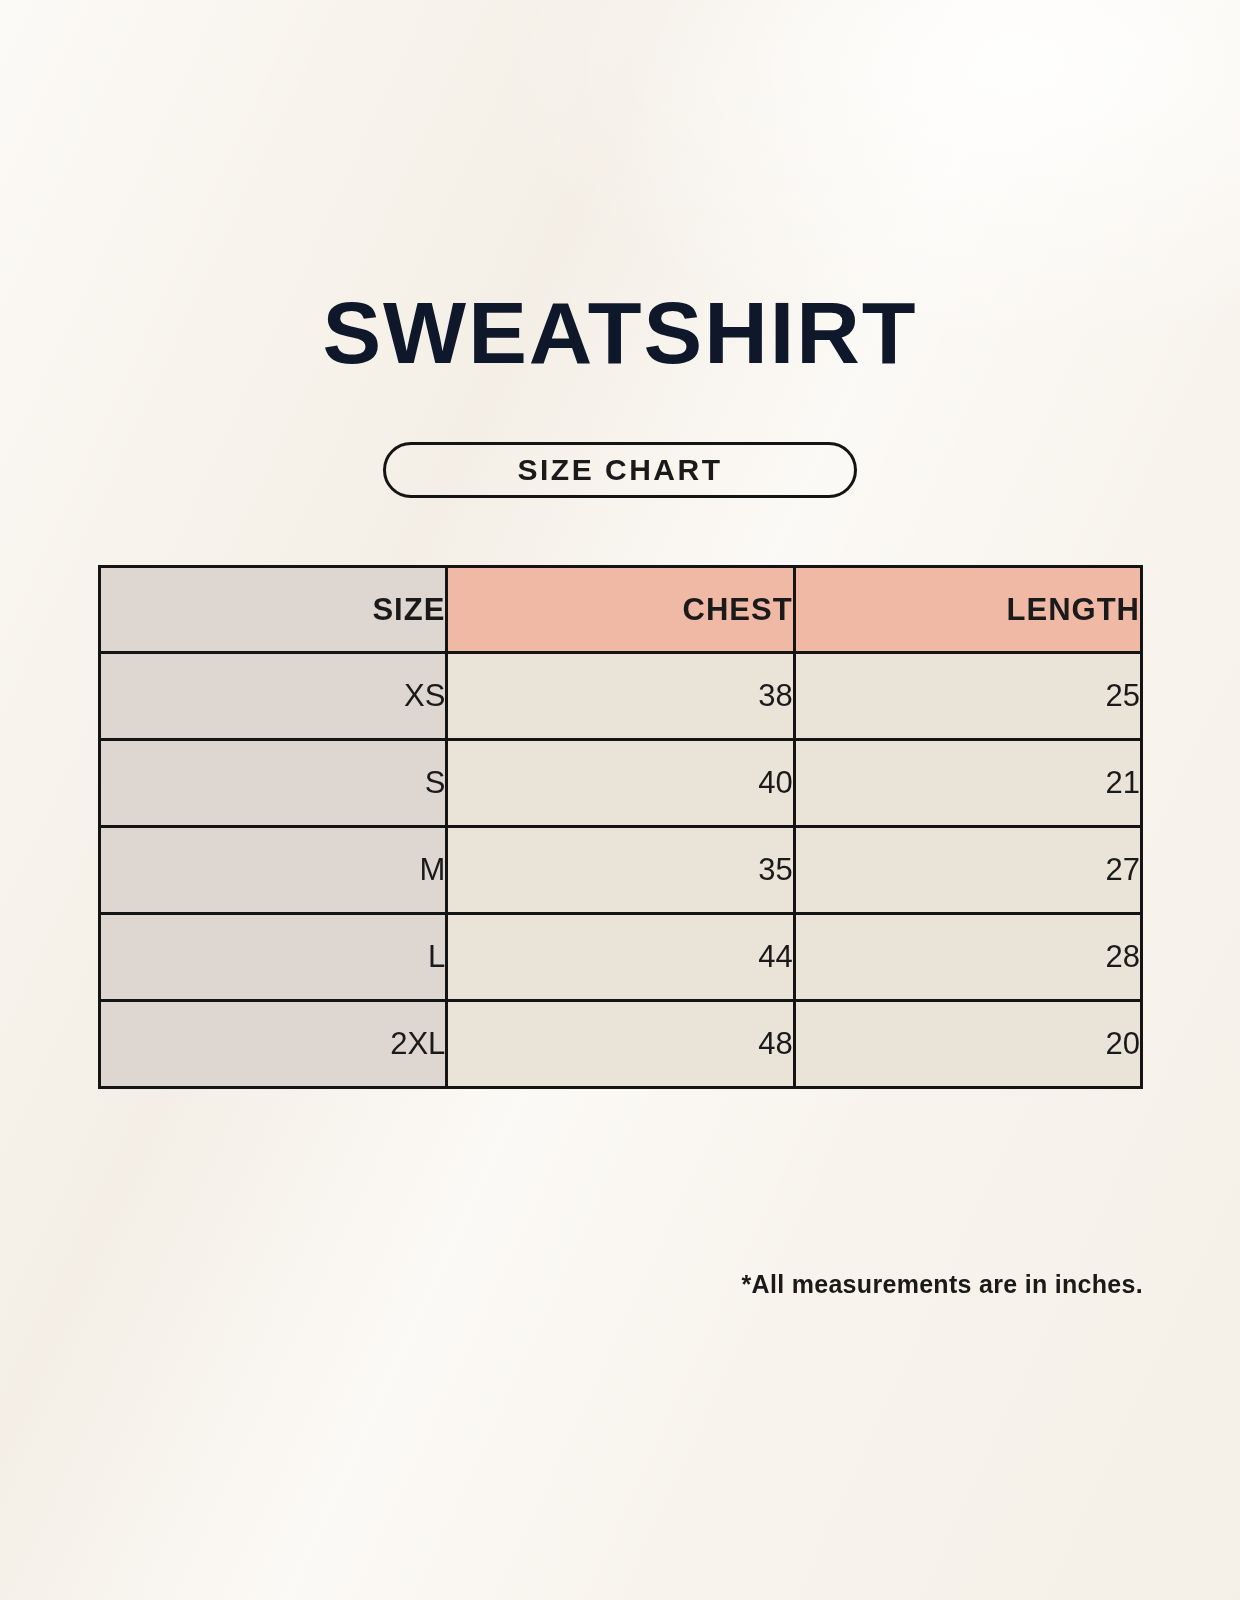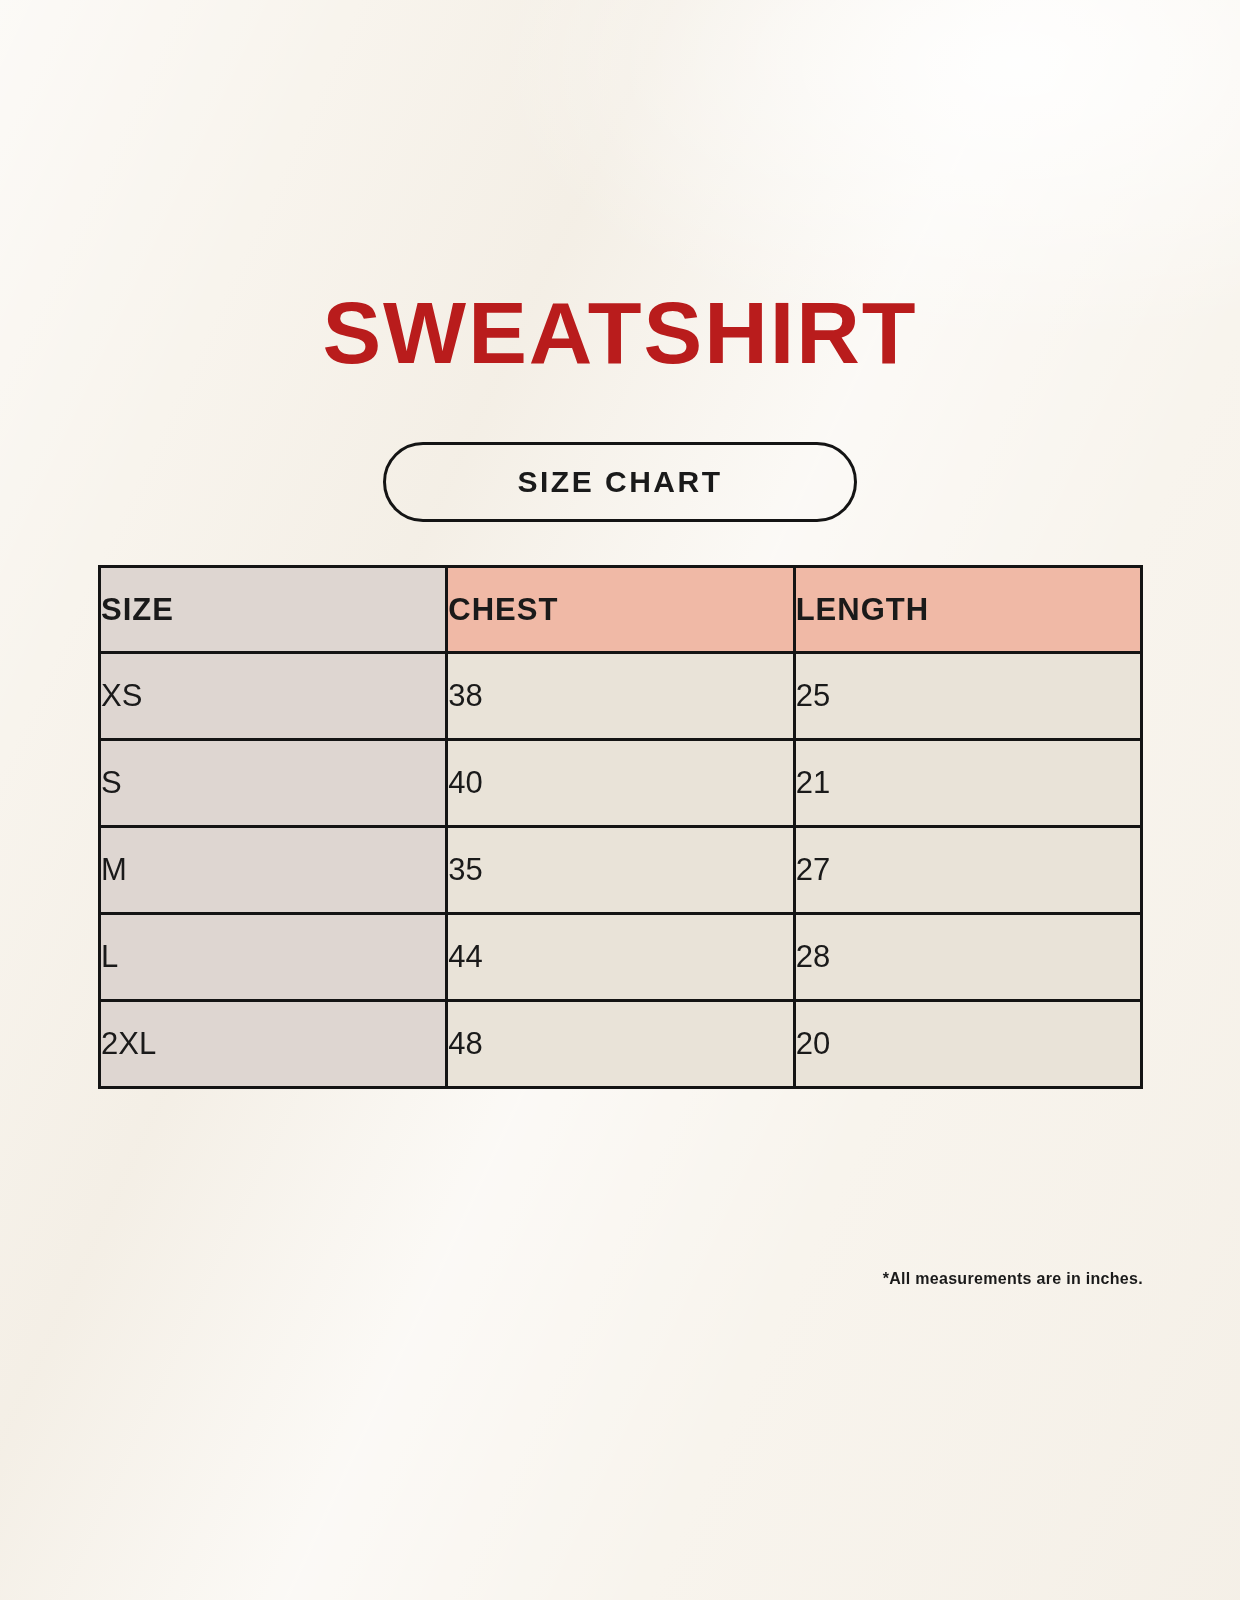--- a/index.html
+++ b/index.html
@@ -27,58 +27,58 @@
       radial-gradient(ellipse 60% 25% at 82% 4%, rgba(255,255,255,0.85), rgba(255,255,255,0) 70%),
       linear-gradient(115deg, rgba(255,255,255,0.55) 0%, rgba(255,255,255,0) 18%,
                       rgba(233,225,211,0.28) 34%, rgba(255,255,255,0.5) 52%,
                       rgba(255,255,255,0) 70%, rgba(236,229,217,0.30) 100%);
   }
   .title{
     position:absolute; top:287px; left:0; width:100%;
     text-align:center;
     font-size:88px; font-weight:bold; letter-spacing:2px;
     line-height:1.05;
-    color:#b91c1c;
+    color:#0f172a;
   }
   .badge{
     position:absolute; top:442px; left:50%; transform:translateX(-50%);
-    width:474px; height:80px;
+    width:474px; height:56px;
     border:3px solid var(--border); border-radius:44px;
     display:flex; align-items:center; justify-content:center;
     font-size:30px; font-weight:bold; letter-spacing:2.5px;
     background:transparent;
   }
   table.size-chart{
     position:absolute; top:565px; left:98px;
     width:1045px;
     border-collapse:collapse; table-layout:fixed;
   }
   table.size-chart th, table.size-chart td{
     border:3px solid var(--border);
     height:87px;
-    text-align:left; vertical-align:middle;
+    text-align:right; vertical-align:middle;
     font-size:31px;
   }
   table.size-chart thead th{
     height:86px;
     font-weight:bold; letter-spacing:1px;
     background:var(--header-measure-bg);
   }
   table.size-chart thead th.size-col{ background:var(--header-size-bg); }
   table.size-chart tbody th{
     font-weight:normal;
     background:var(--row-label-bg);
   }
   table.size-chart tbody td{
     font-weight:normal;
     background:var(--row-value-bg);
   }
   .footnote{
     position:absolute; top:1270px; right:97px;
-    font-size:16px; font-weight:bold; letter-spacing:0.3px;
+    font-size:25px; font-weight:bold; letter-spacing:0.3px;
     text-align:left;
   }
 </style>
 </head>
 <body>
 
 <div class="sheen"></div>
 
 <h1 class="title">SWEATSHIRT</h1>
 

